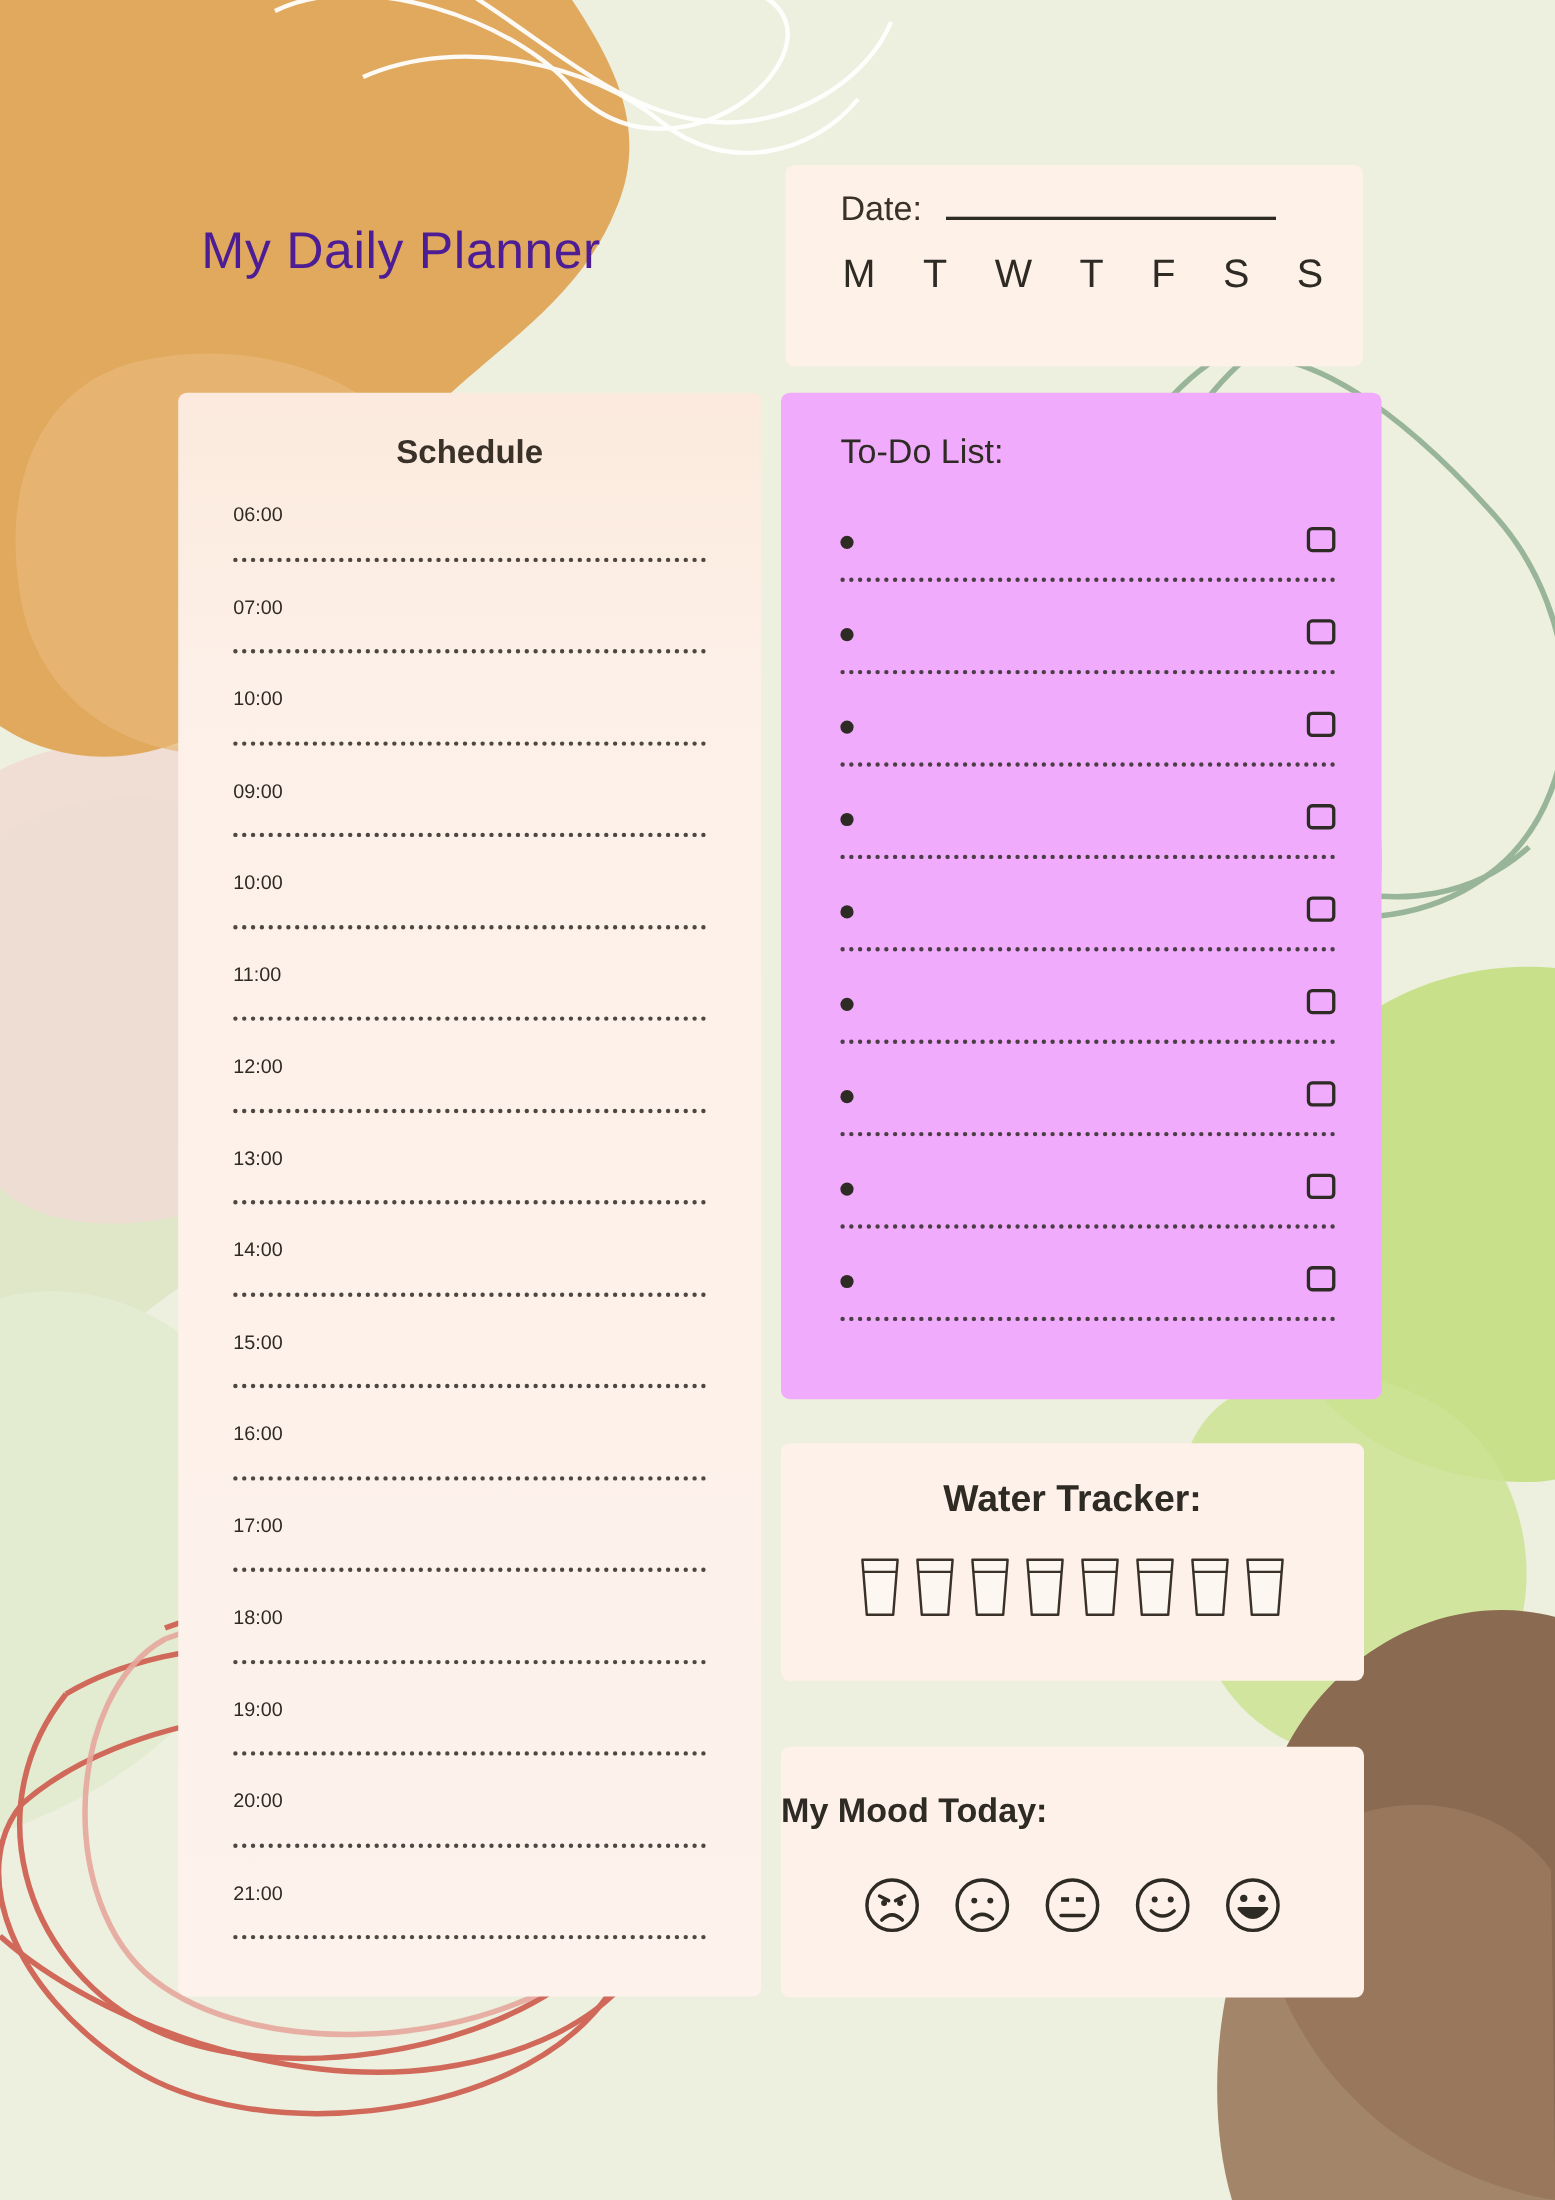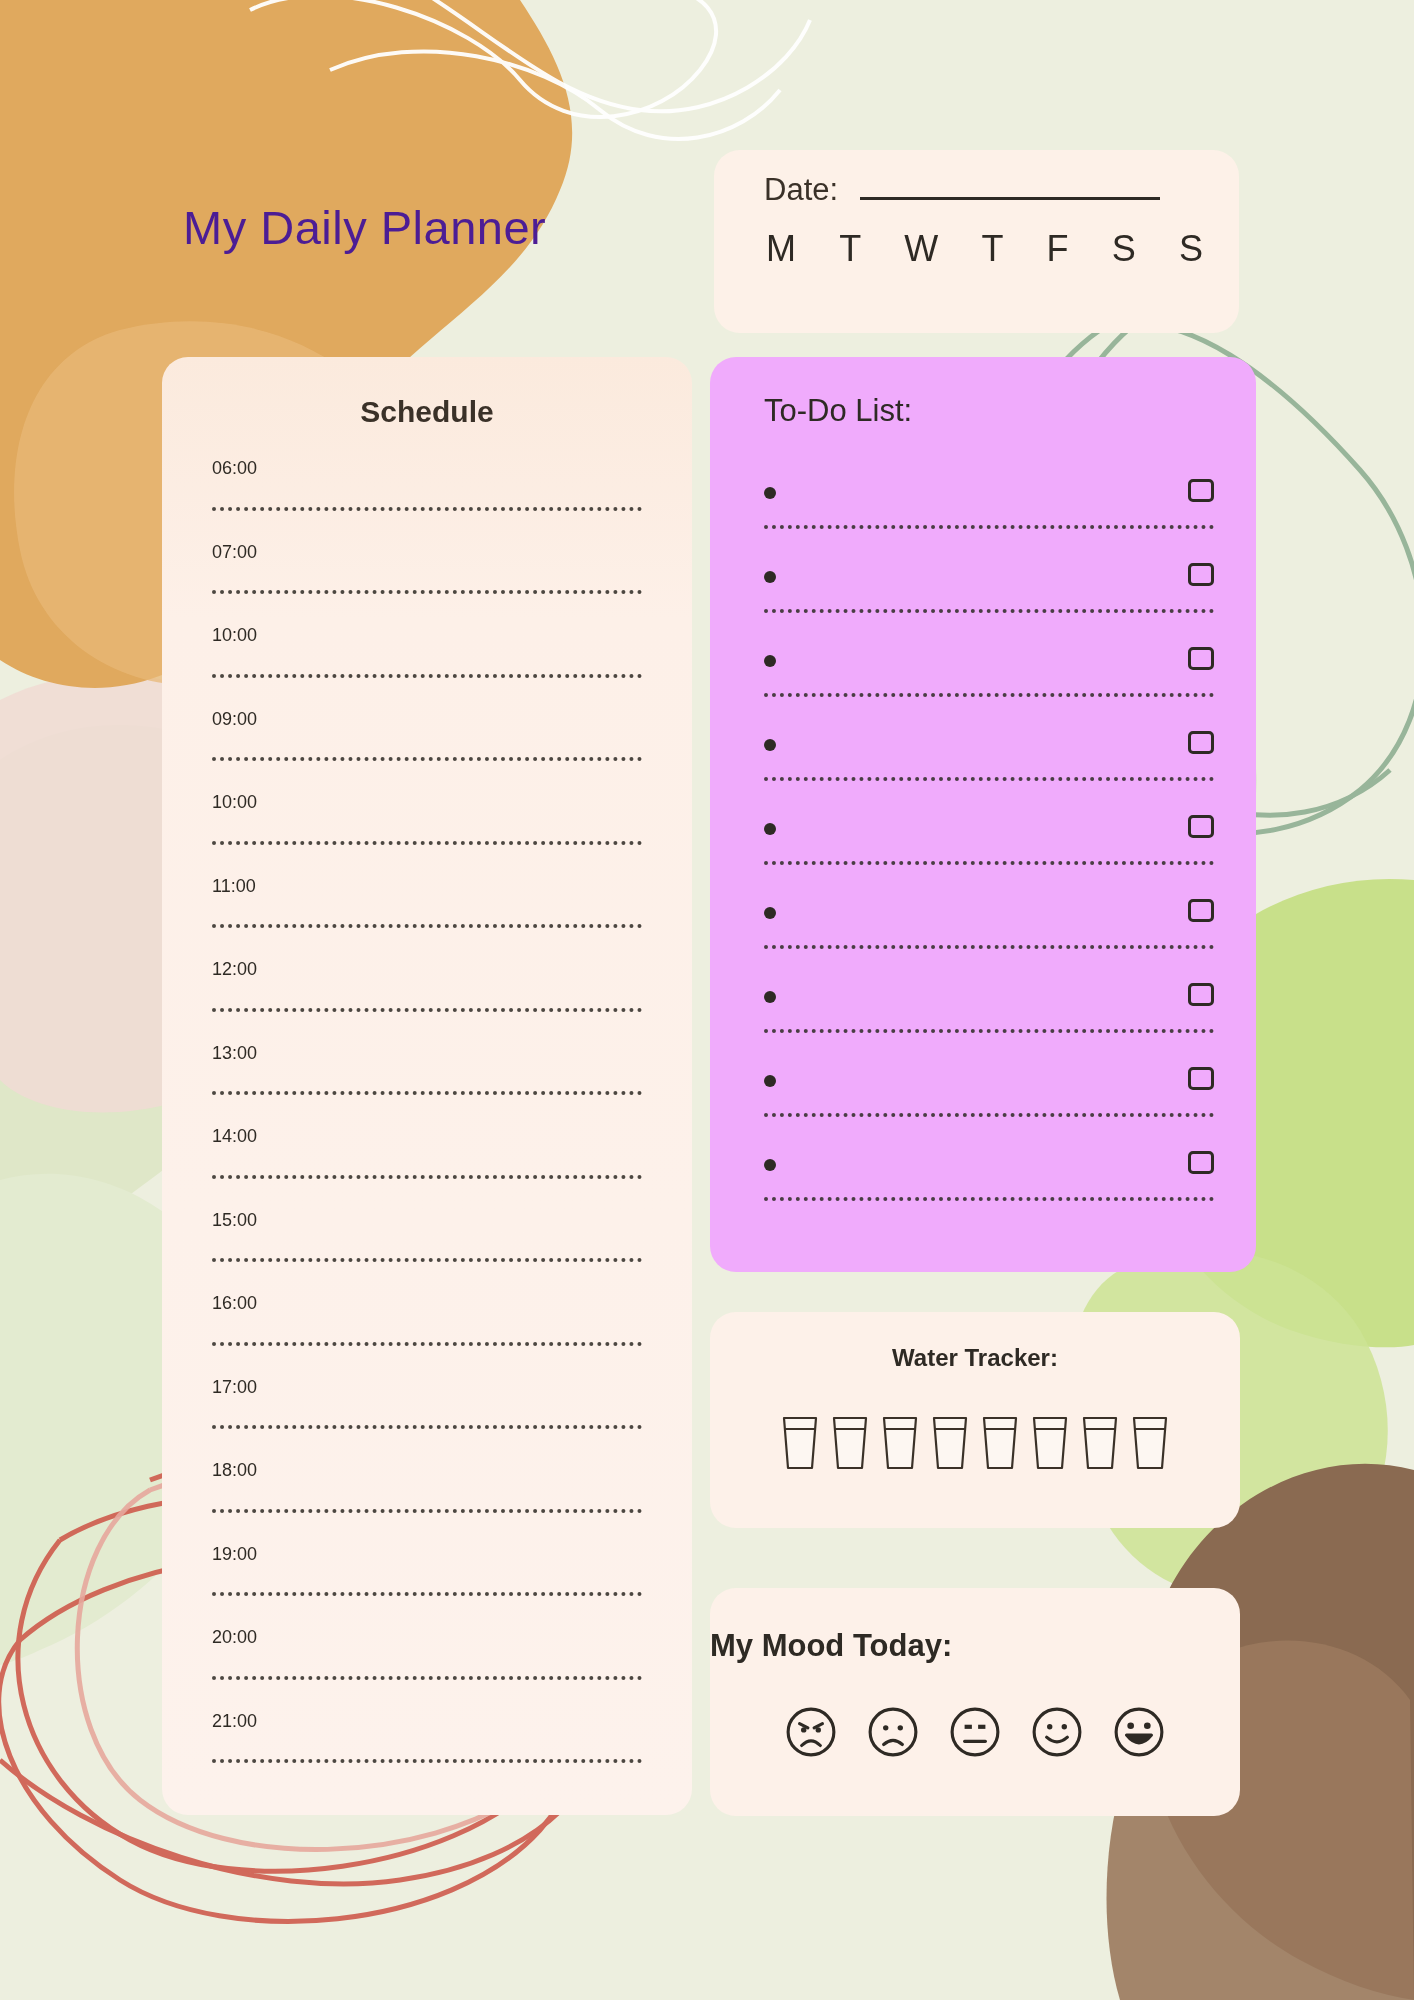--- a/index.html
+++ b/index.html
@@ -25,21 +25,21 @@
     position: absolute;
     top: 0; left: 0;
     width: 1414px;
     height: 2000px;
   }
 
   
   .card {
     position: absolute;
     background: #fdf1e7;
-    border-radius: 26px;
+    border-radius: 8px;
   }
 
   
   .planner-title {
     position: absolute;
     left: 183px;
     top: 200px;
     font-size: 47px;
     color: #4c1d95;
     letter-spacing: 0.5px;
@@ -184,21 +184,21 @@
     top: 1312px;
     width: 530px;
     height: 216px;
     background: #fdf1e9;
   }
   .water-title {
     position: absolute;
     left: 0; right: 0;
     top: 32px;
     text-align: center;
-    font-size: 24px;
+    font-size: 34px;
     color: #2e2a24;
     font-weight: 600;
   }
   .glasses {
     position: absolute;
     left: 0; right: 0;
     top: 100px;
     display: flex;
     justify-content: center;
     gap: 6px;

